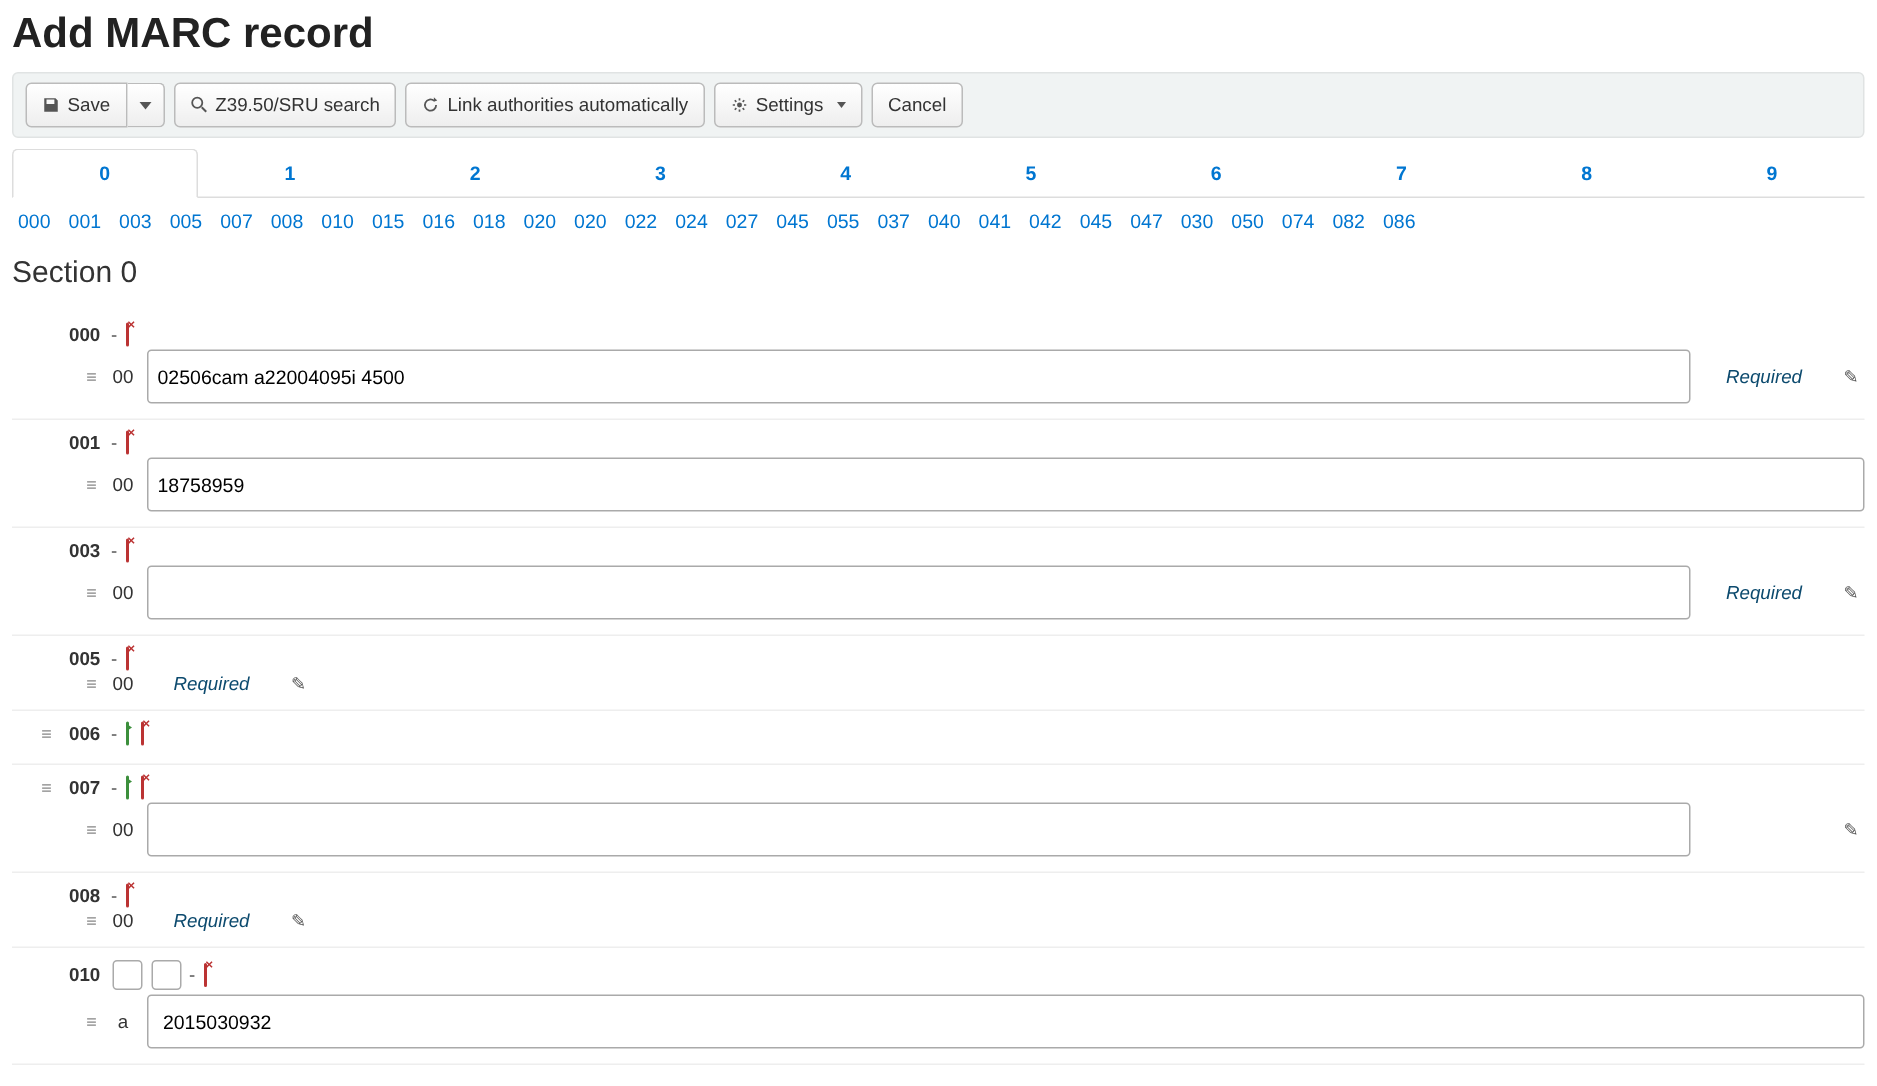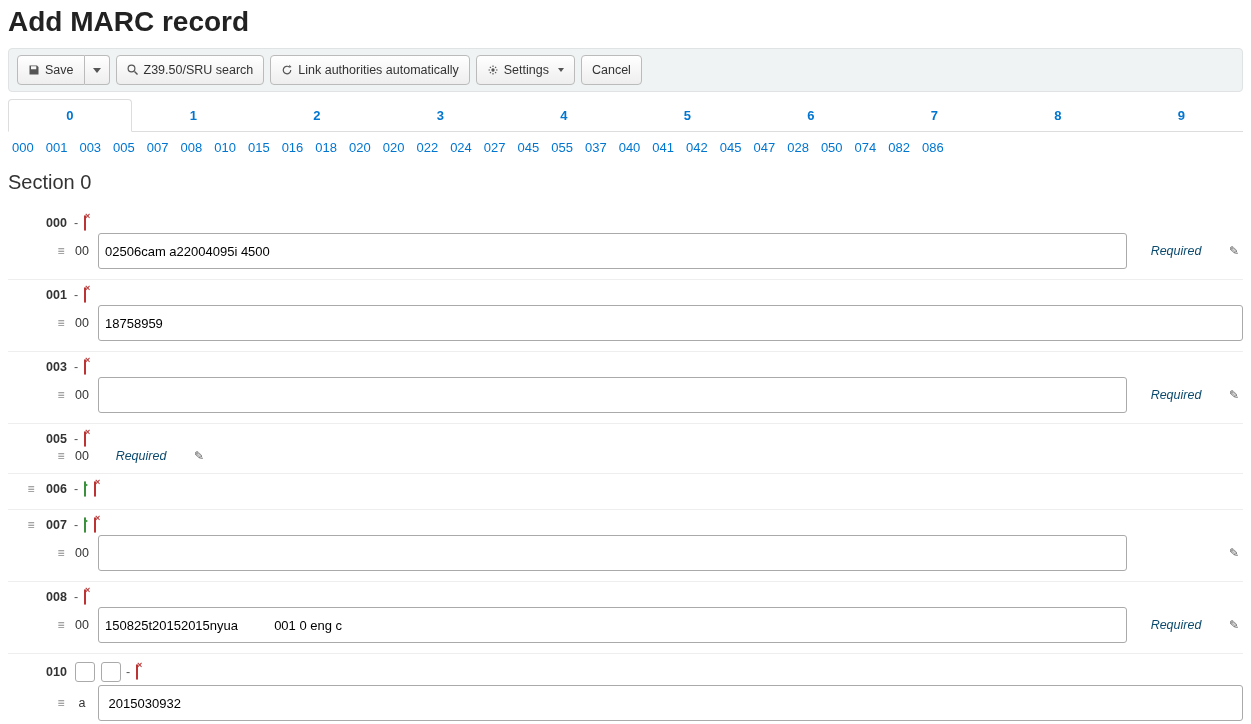--- a/index.html
+++ b/index.html
@@ -276,21 +276,21 @@
     <a>024</a>
     <a>027</a>
     <a>045</a>
     <a>055</a>
     <a>037</a>
     <a>040</a>
     <a>041</a>
     <a>042</a>
     <a>045</a>
     <a>047</a>
-    <a>028</a>
+    <a>030</a>
     <a>050</a>
     <a>074</a>
     <a>082</a>
     <a>086</a>
   </div>
 
 <h2 class="section-title">Section 0</h2>
 
 <div id="fields">
     <div class="field">
@@ -373,21 +373,20 @@
     </div>
     <div class="field">
       <div class="field-header">
         <span class="tagnum">008</span>
         <span class="dash">-</span>
         <span class="icon-btn"><span class="delete-icon"></span></span>
       </div>
       <div class="subfield-row">
         <span class="grip">≡</span>
         <span class="subcode">00</span>
-        <input class="subfield-input" value="150825t20152015nyua          001 0 eng c" style="">
         <span class="required-label">Required</span>
         <span class="edit-icon">✎</span>
       </div>
     </div>
     <div class="field">
       <div class="field-header">
         <span class="tagnum">010</span>
         <input class="ind-box" style="">
         <input class="ind-box" style="">
         <span class="dash">-</span>

